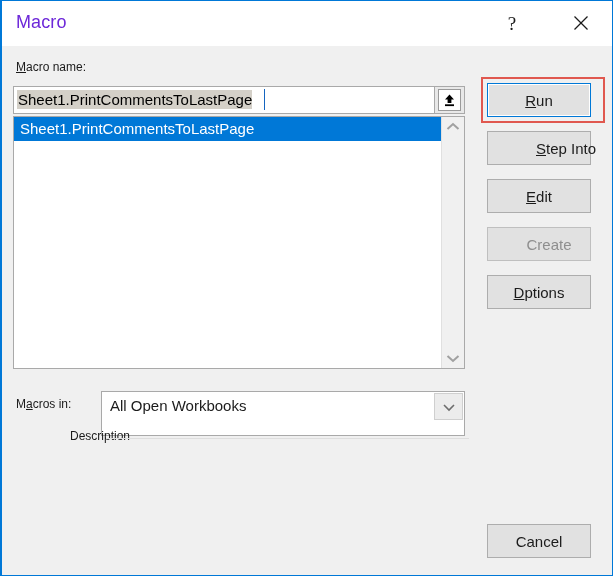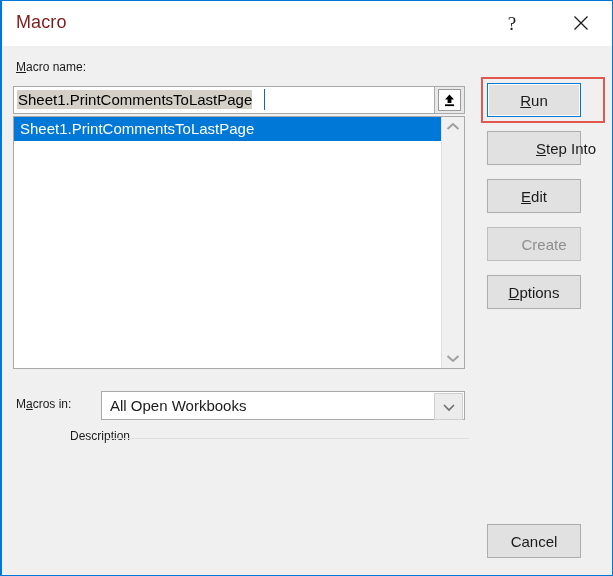--- a/index.html
+++ b/index.html
@@ -27,21 +27,21 @@
     width: 610px;
     height: 44px;
     background: #ffffff;
     border-bottom: 1px solid #ffffff;
   }
   .title-text {
     position: absolute;
     left: 14px;
     top: 11px;
     font-size: 18px;
-    color: #7f1d1d;
+    color: #6d28d9;
     letter-spacing: 0.1px;
     white-space: nowrap;
   }
   .title-btn {
     position: absolute;
     top: 0;
     width: 46px;
     height: 44px;
     display: flex;
     align-items: center;
@@ -180,21 +180,21 @@
     cursor: default;
   }
   .sb-arrow.up   { top: 0; }
   .sb-arrow.down { bottom: 0; }
   
   .combo {
     position: absolute;
     left: 99px;
     top: 390px;
     width: 364px;
-    height: 29px;
+    height: 45px;
     box-sizing: border-box;
     background: #ffffff;
     border: 1px solid #a9a9a9;
     text-align: center;
   }
   .combo-value {
     position: absolute;
     left: 8px;
     top: 5px;
     font-size: 15px;
@@ -212,21 +212,21 @@
     box-sizing: border-box;
     display: flex;
     align-items: center;
     justify-content: center;
     cursor: default;
   }
   
   .btn {
     position: absolute;
     left: 485px;
-    width: 94px;
+    width: 104px;
     height: 34px;
     box-sizing: border-box;
     background: #e1e1e1;
     border: 1px solid #adadad;
     font-family: "Liberation Sans", sans-serif;
     font-size: 15px;
     color: #1b1b1b;
     padding: 0;
     cursor: default;
     white-space: nowrap;

